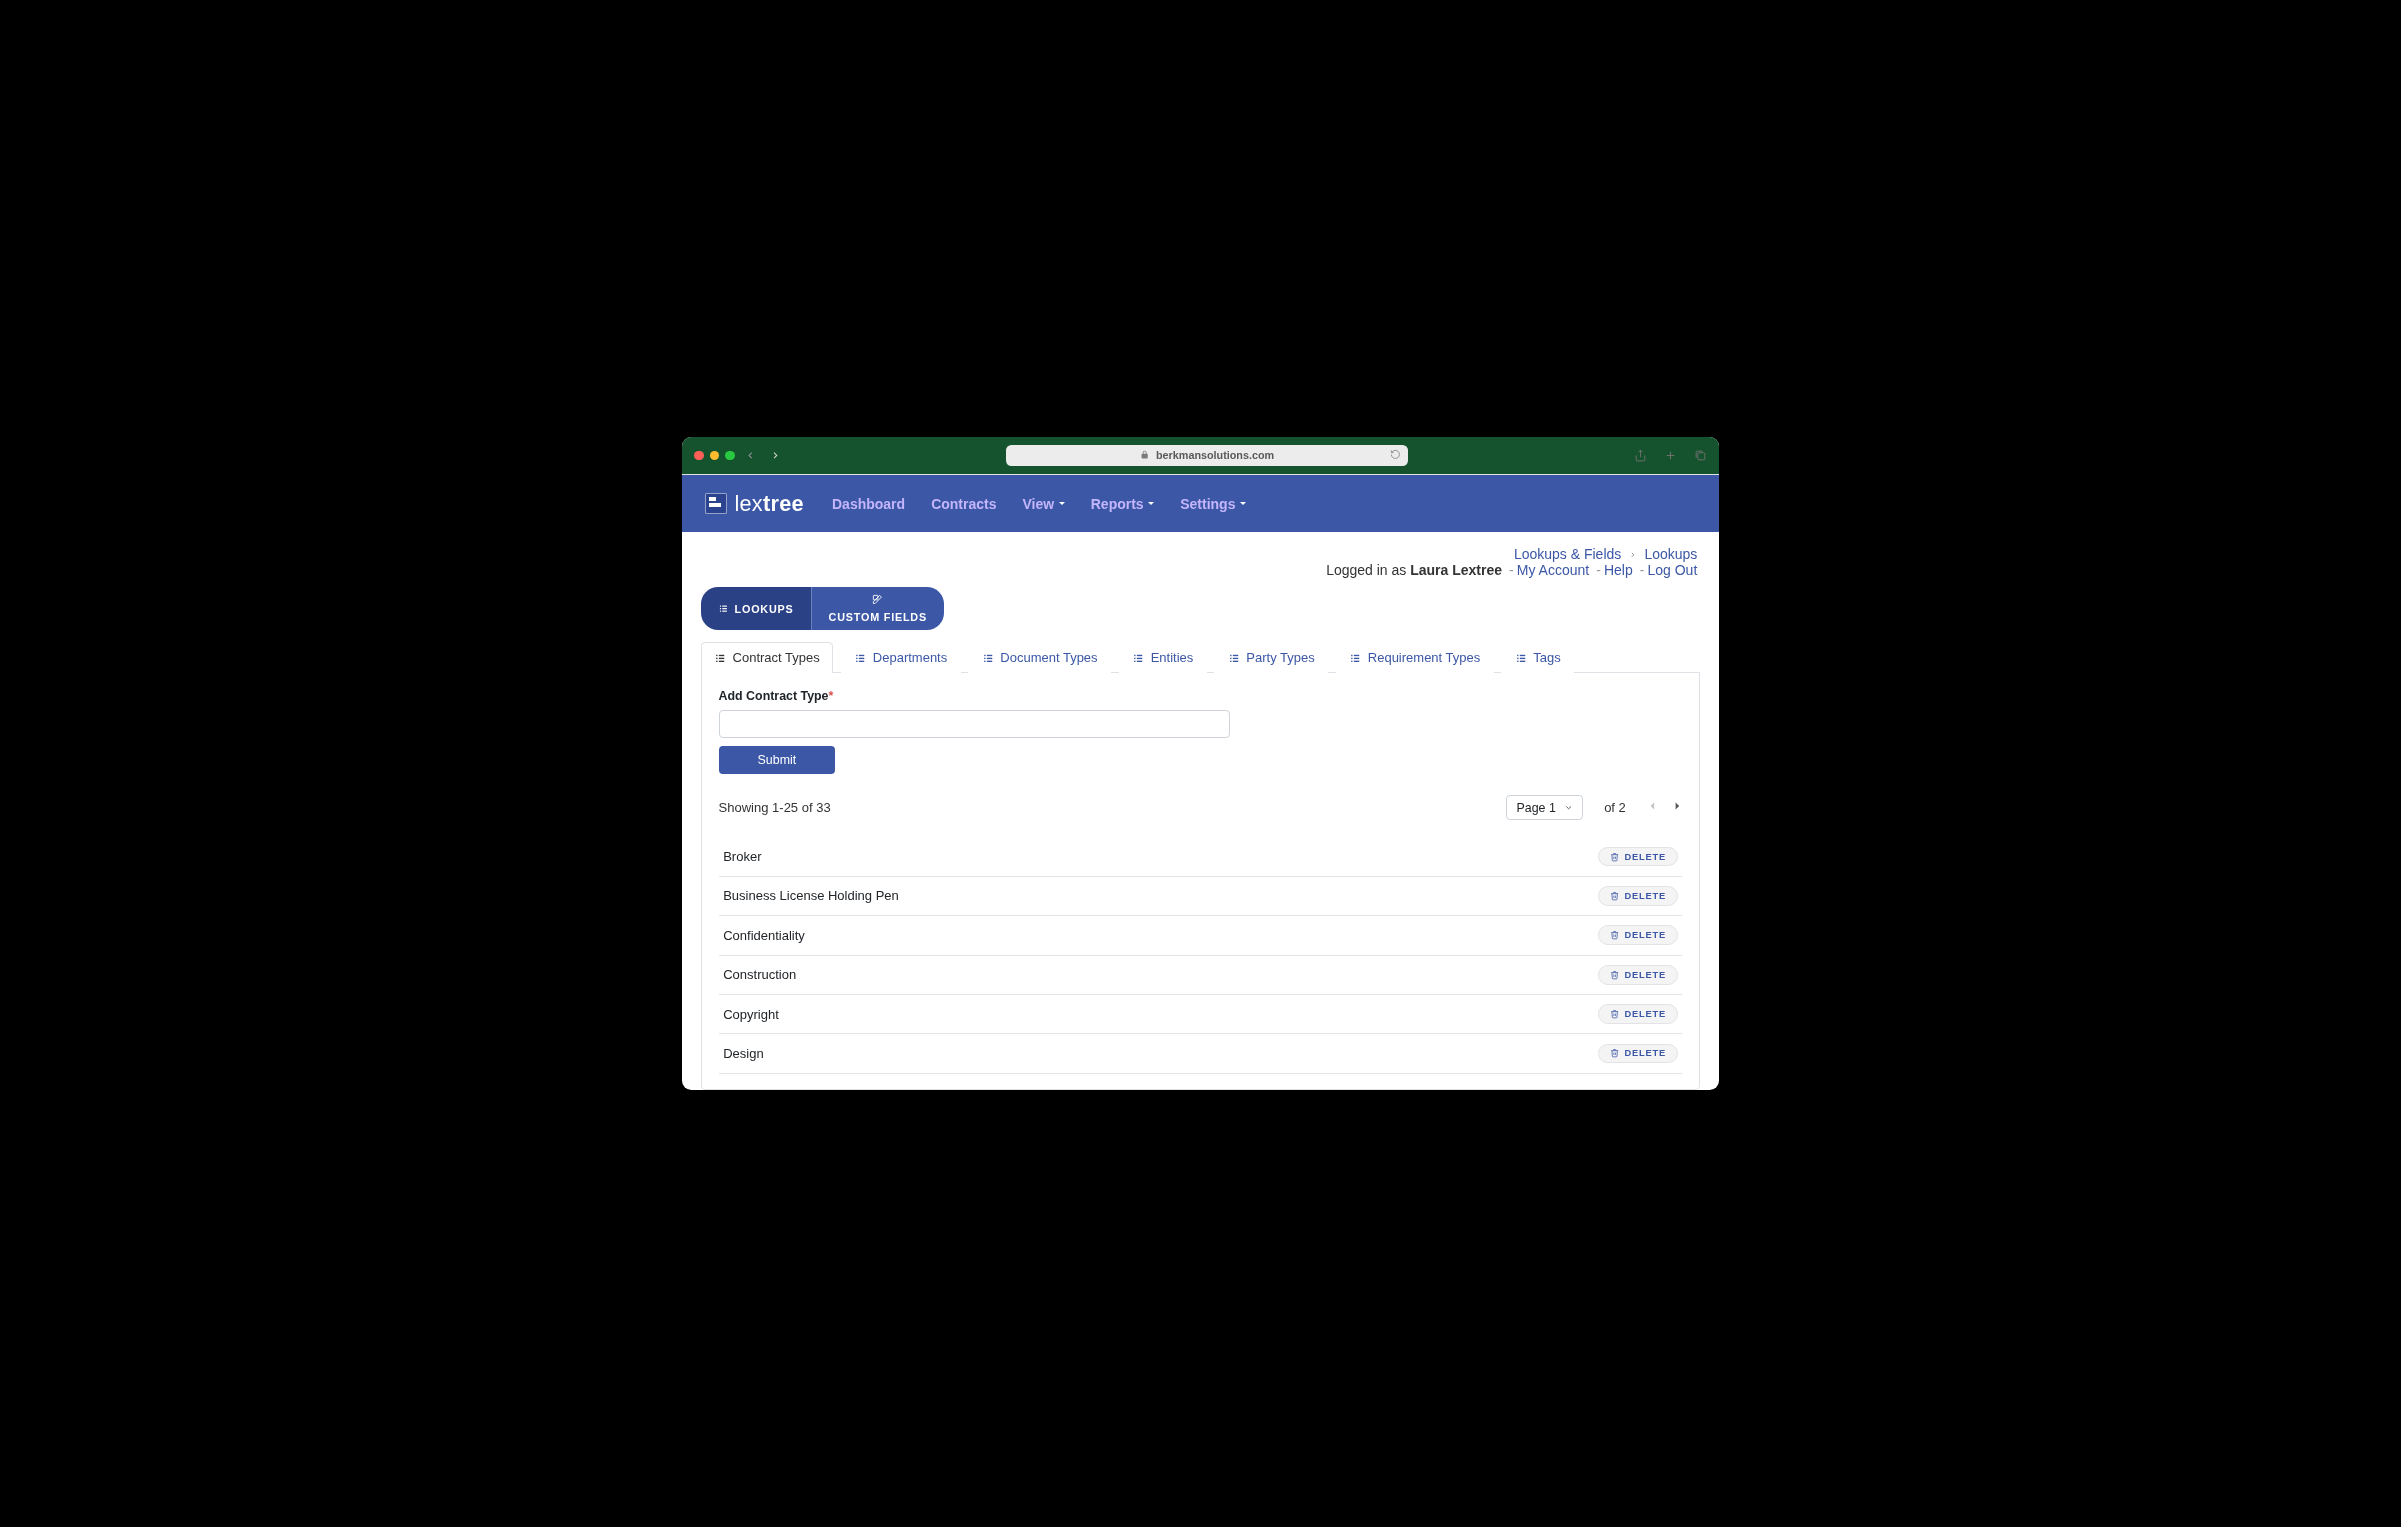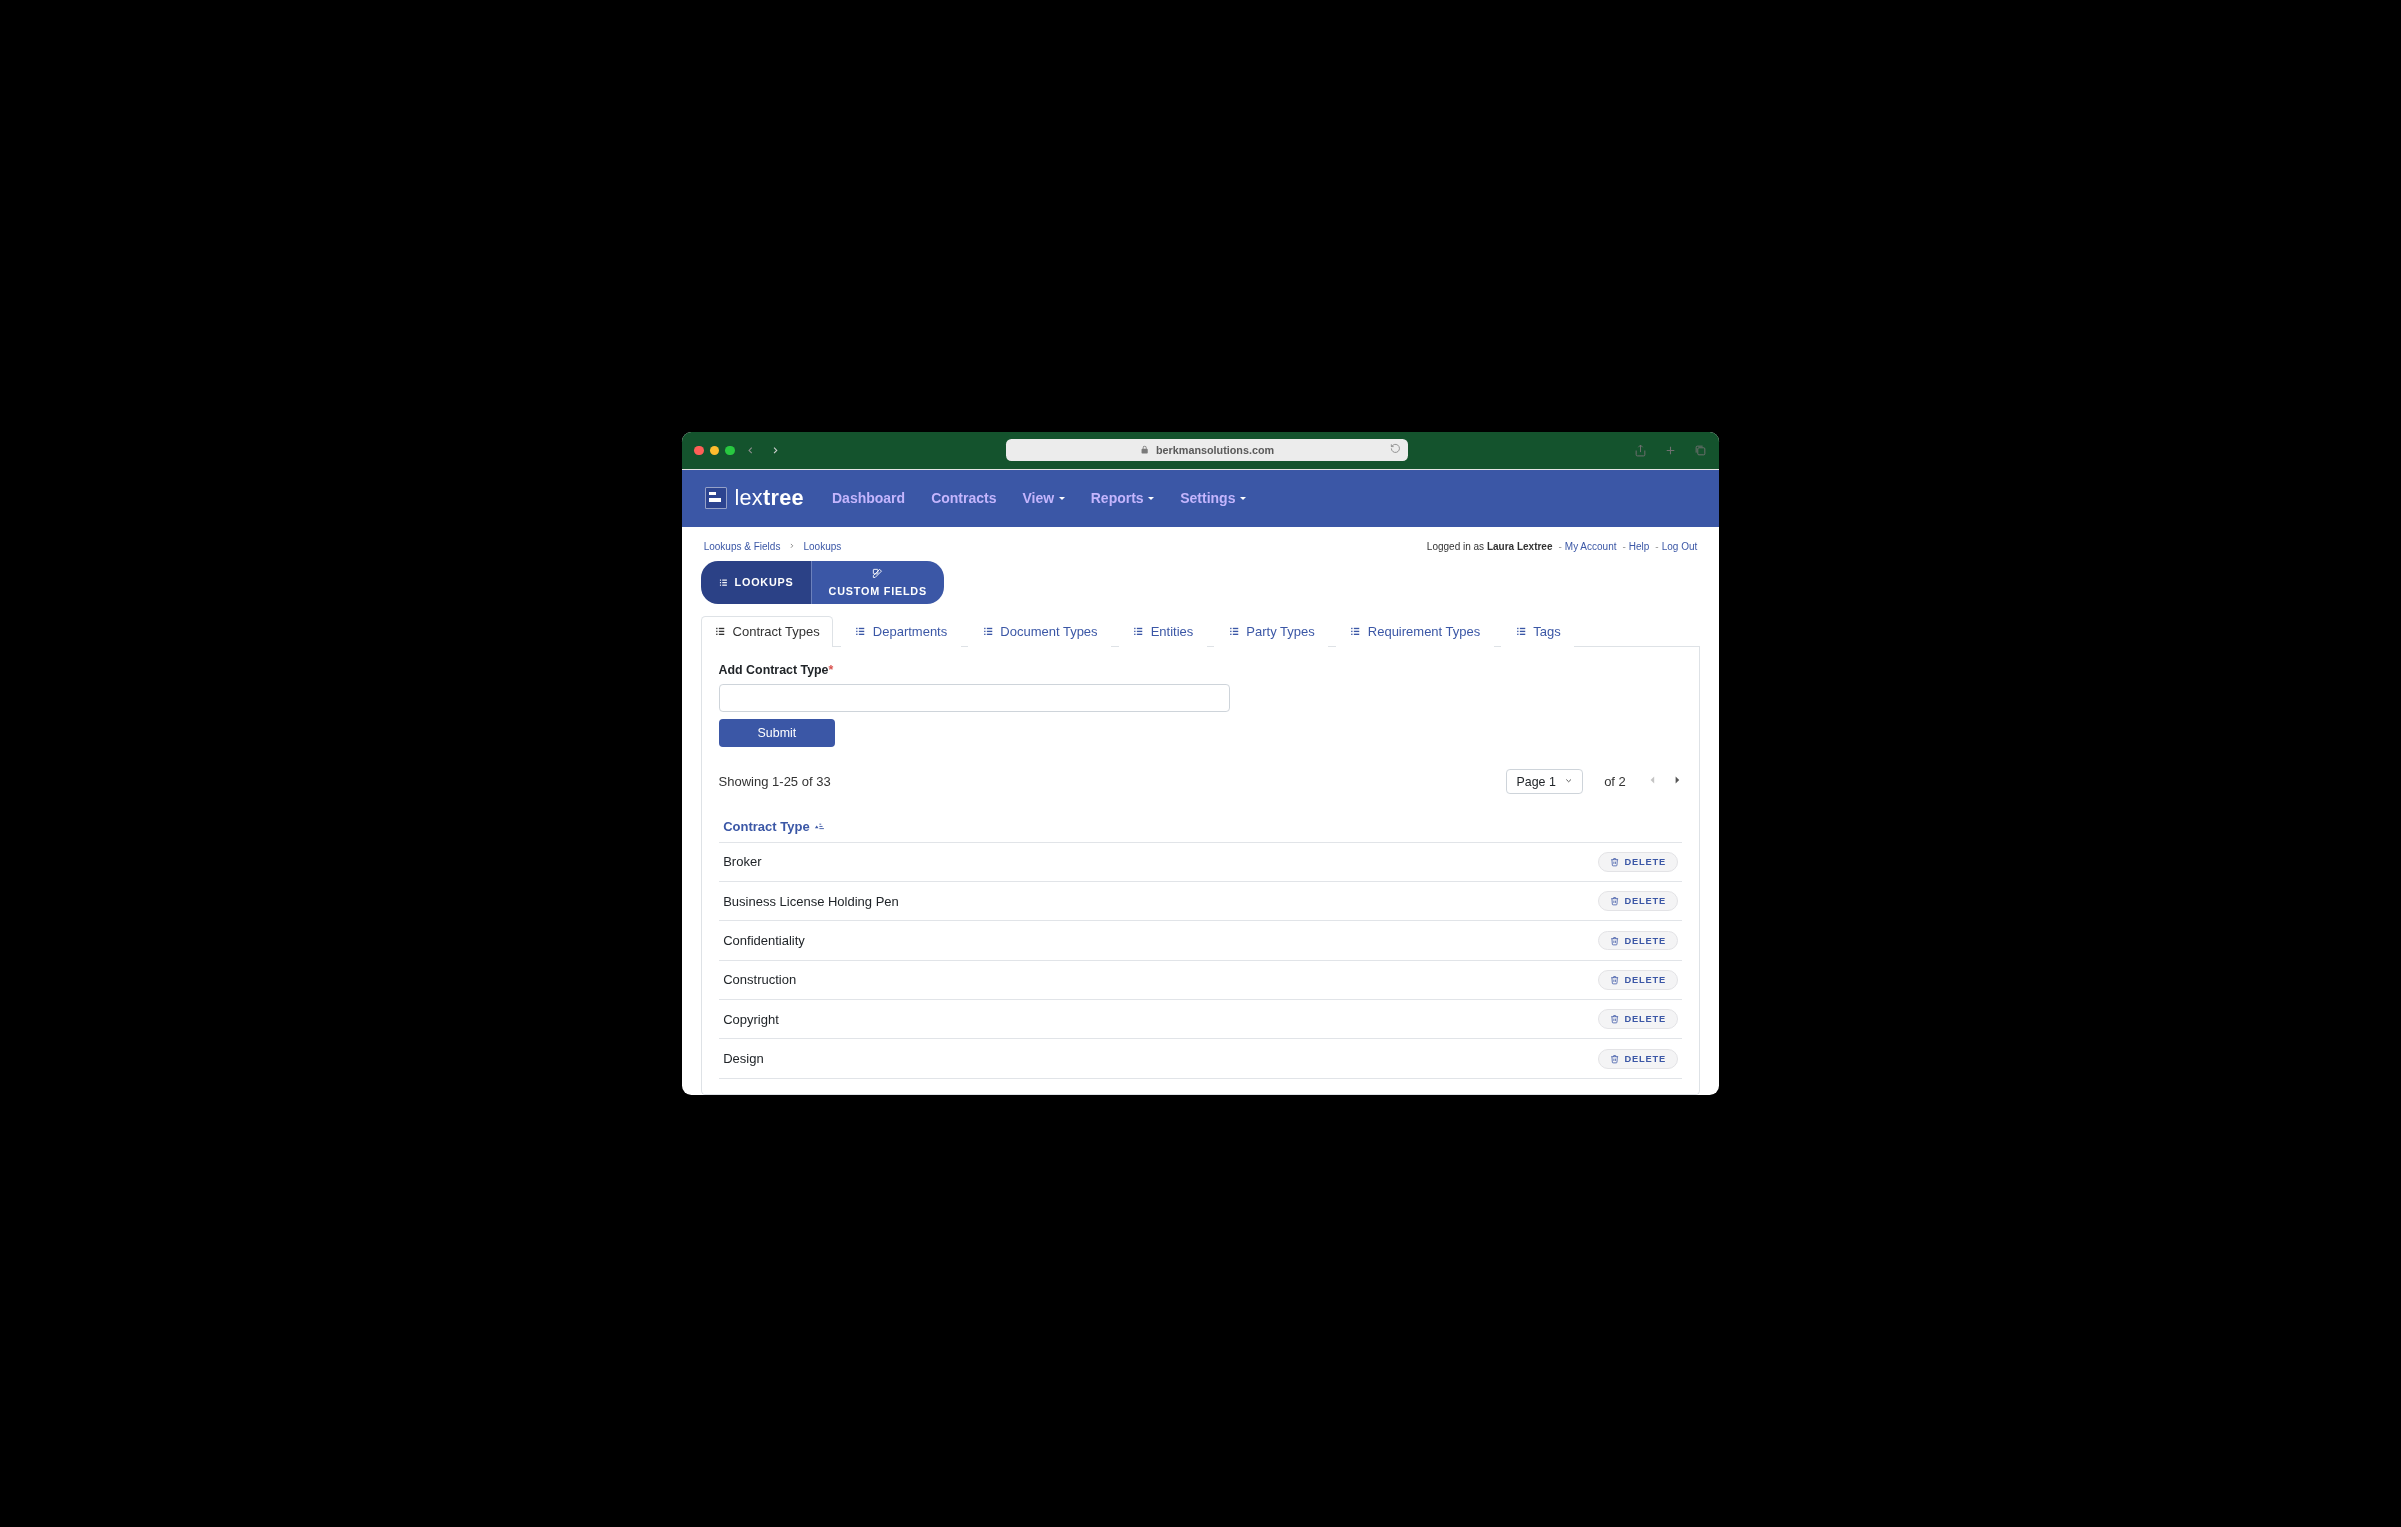--- a/index.html
+++ b/index.html
@@ -89,21 +89,21 @@
     display:flex; align-items:center; gap:4.6px;
   }
   .chev-down { width:0; height:0; border-left:3.1px solid transparent; border-right:3.1px solid transparent; border-top:3.9px solid #fff; display:inline-block; }
   
   .content {
     padding: 10.8px 18.6px 0 18.6px;
     flex:1; overflow:hidden;
   }
   .subhead {
     display:flex; justify-content:space-between; align-items:flex-end;
-    font-size:10px; padding:3.1px 3.1px 9.3px;
+    font-size:14px; padding:3.1px 3.1px 9.3px;flex-direction:column;
   }
   .crumbs { display:flex; align-items:center; gap:7.7px; }
   .crumbs a { color:#3b57a6; text-decoration:none; }
   .crumb-sep { color:#888; }
   .userline { color:#333; }
   .userline a { color:#3b57a6; text-decoration:none; }
   .userline b { font-weight:700; }
   .sep { color:#999; margin:0 3.1px; }
   
   .pillbar { display:flex; margin-bottom:10.8px; }
@@ -451,31 +451,20 @@
           </span>
           <span class="next">
             <svg width="10.8" height="14" viewBox="0 0 24 24" fill="#555">
                 <polygon points="8 4 16 12 8 20"></polygon>
               </svg>
           </span>
         </div>
       </div>
 
       <div class="tbl">
-        <div class="th">
-          <span>Contract Type</span>
-          <span class="sort-icon">
-            <svg width="10.8" height="10.8" viewBox="0 0 24 24" fill="#3b57a6">
-                <polygon points="6 10 2 16 10 16"></polygon>
-                <rect x="12" y="6" width="4" height="2"></rect>
-                <rect x="12" y="11" width="7" height="2"></rect>
-                <rect x="12" y="16" width="10" height="2"></rect>
-              </svg>
-          </span>
-        </div>
         <div id="rows">
             <div class="row">
               <div class="name">Broker</div>
               <button class="delbtn">
                 <span class="trash">
                   <svg width="9.3" height="10" viewBox="0 0 24 24" fill="none" stroke="#3b57a6" stroke-width="2">
                     <polyline points="3 6 5 6 21 6"></polyline>
                     <path d="M19 6l-1 14a2 2 0 0 1-2 2H8a2 2 0 0 1-2-2L5 6"></path>
                     <path d="M10 11v6M14 11v6"></path>
                     <path d="M9 6V4a1 1 0 0 1 1-1h4a1 1 0 0 1 1 1v2"></path>

